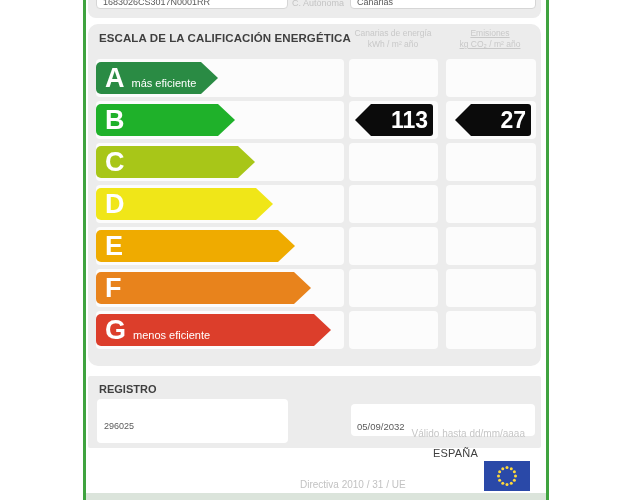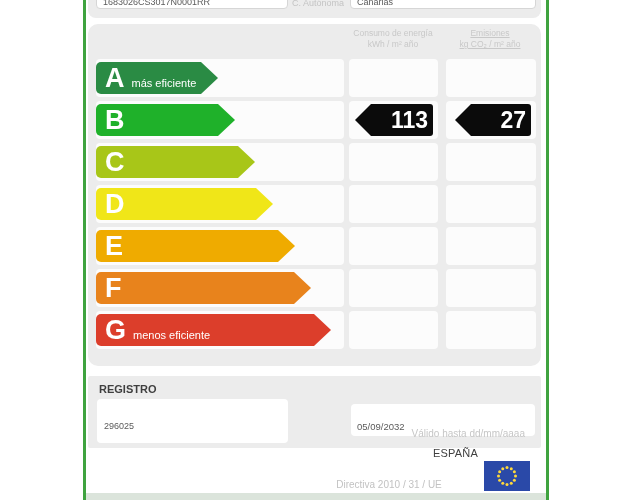--- a/index.html
+++ b/index.html
@@ -55,41 +55,42 @@
 
   
   .registro-panel{position:absolute;left:88px;top:376px;width:453px;height:72px;background:#ECECEC;border-radius:2px;}
   .registro-title{position:absolute;left:11px;top:7px;font-size:11px;font-weight:bold;color:#3F3F3F;}
   .inp-registro{left:9px;top:23px;width:191px;height:44px;padding:22px 7px;border:none;}
   .inp-fecha{left:263px;top:28px;width:184px;height:15px;line-height:14px;padding:16px 6px;border:none;font-size:9.5px;}
   .valido-hint{position:absolute;right:16px;top:52px;font-size:10px;color:#C6C6C6;}
 
   
   .footer-country{position:absolute;left:300px;top:447px;width:178px;text-align:right;font-size:11px;font-weight:normal;color:#3F3F3F;letter-spacing:.2px;}
-  .footer-directive{position:absolute;left:300px;top:479px;width:178px;text-align:center;font-size:10px;color:#C2C2C2;}
+  .footer-directive{position:absolute;left:300px;top:479px;width:178px;text-align:left;font-size:10px;color:#C2C2C2;}
   .eu-flag{position:absolute;left:484px;top:461px;width:46px;height:30px;}
 </style>
 </head>
 <body>
 
 <div class="canvas">
 
   <div class="vline left"></div>
   <div class="vline right"></div>
   <div class="bottom-band"></div>
 
   <div class="top-panel">
     <div class="input inp-expediente">1683026CS3017N0001RR</div>
     <div class="lbl-comunidad">C. Autónoma</div>
     <div class="input inp-comunidad">Canarias</div>
   </div>
 
   <div class="scale-panel">
+    <div class="scale-title">ESCALA DE LA CALIFICACIÓN ENERGÉTICA</div>
     <div class="col-head c1">
-      <div>Consumo de energía</div>
+      <div>Canarias de energía</div>
       <div>kWh / m² año</div>
     </div>
     <div class="col-head c2">
       <div>Emisiones</div>
       <div>kg CO₂ / m² año</div>
     </div>
 
     <div class="row" style="top:35px">
       <div class="track"></div>
       <div class="cell c1"></div>

